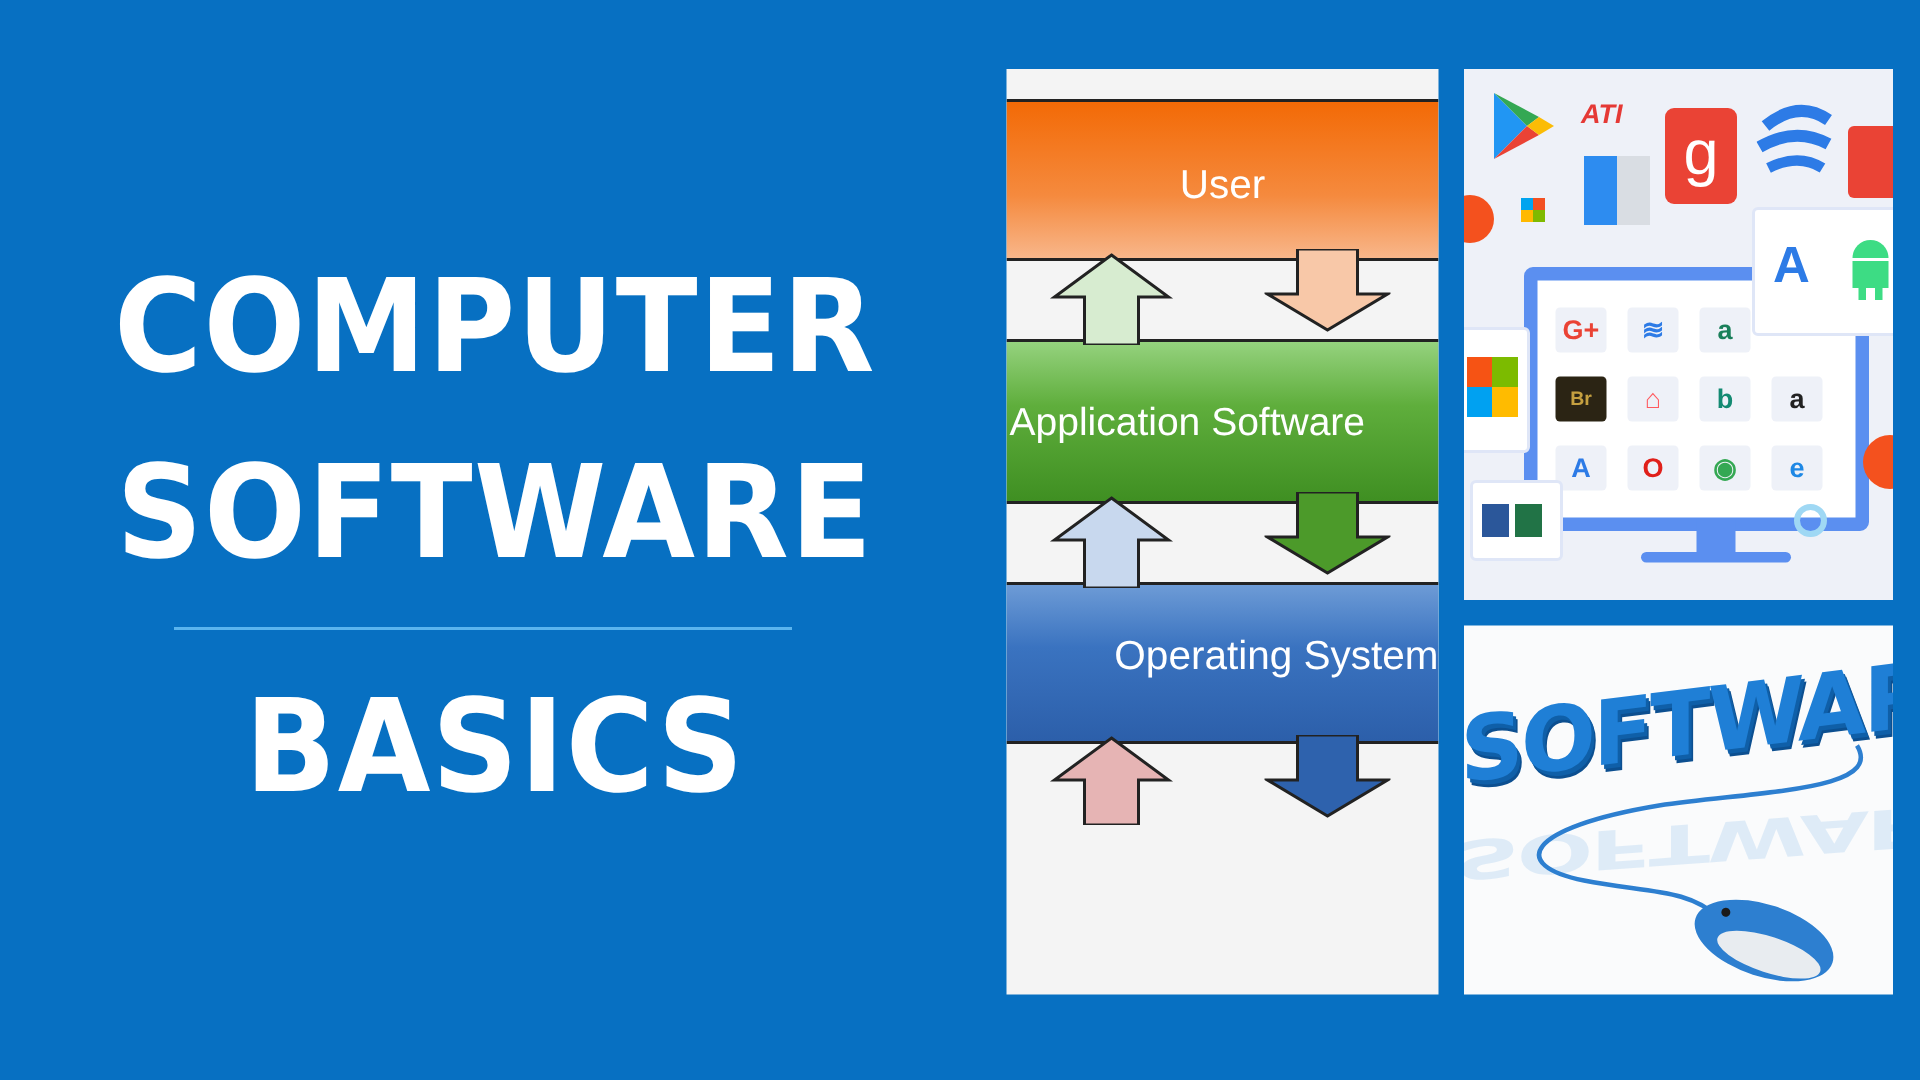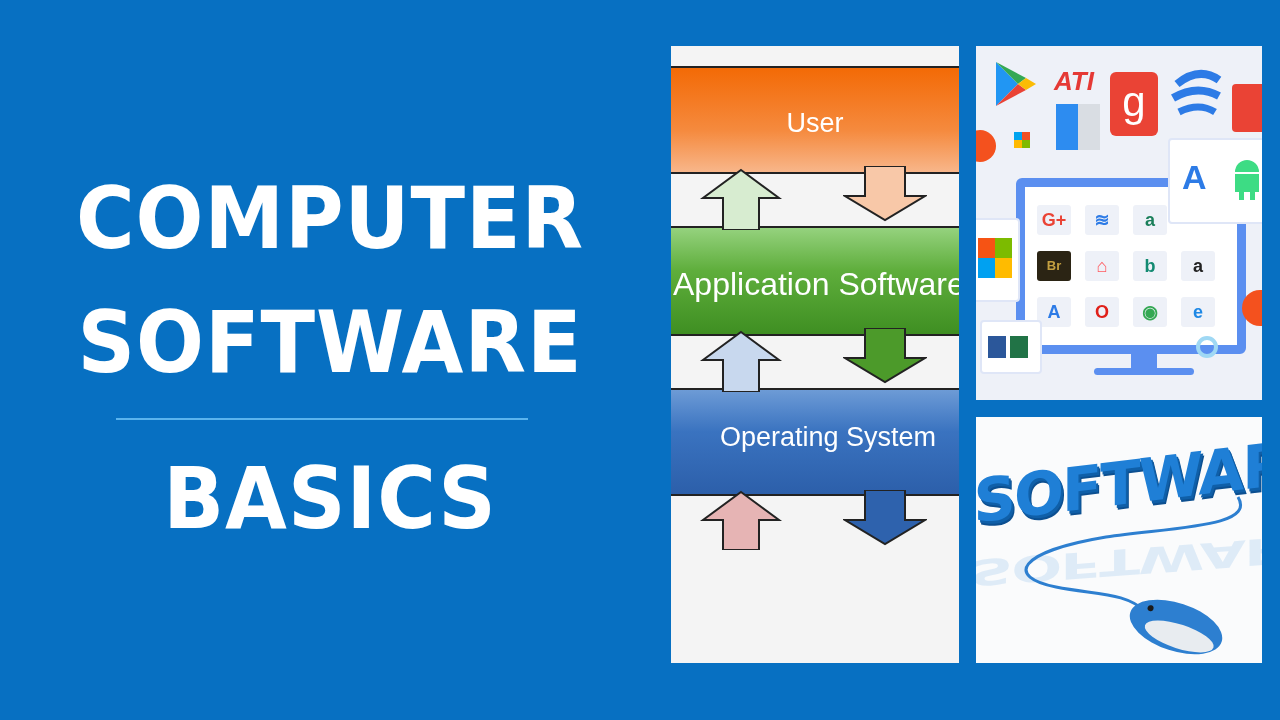--- a/index.html
+++ b/index.html
@@ -17,22 +17,22 @@
   .p-soft{left:976px;top:417px;width:286px;height:246px;background:#fafbfc;}
 
   
   .layer{position:absolute;left:0;width:288px;color:#fff;text-align:center;font-size:27px;border-top:2px solid #222;border-bottom:2px solid #222;}
   .l-user{top:20px;height:104px;background:linear-gradient(#f36a06,#f58a3e 60%,#f8b68a);}
   .l-app{top:180px;height:106px;background:linear-gradient(#95d27e,#5fae3c 40%,#3f8f22);}
   .l-os{top:342px;height:104px;background:linear-gradient(#6d9bd6,#3a73c0 40%,#2c5faa);}
   .l-hw{top:500px;height:102px;background:linear-gradient(#d48a8a,#b53838 40%,#8e0000);}
   .layer span{position:absolute;left:0;right:0;}
   .l-user span{top:40px;}
-  .l-app span{top:38px;text-align:left;left:2px;white-space:nowrap;font-size:32px;}
-  .l-os span{top:32px;text-align:center;left:26px;white-space:nowrap;}
+  .l-app span{top:38px;text-align:left;left:2px;white-space:nowrap;font-size:26px;}
+  .l-os span{top:32px;text-align:right;left:26px;white-space:nowrap;}
   .l-hw span{top:50px;}
   .arrow{position:absolute;}
 
   
   .monitor{position:absolute;left:40px;top:132px;width:212px;height:158px;border:9px solid #5b8ff0;border-radius:6px;background:#fff;}
   .stand{position:absolute;left:155px;top:300px;width:26px;height:24px;background:#5b8ff0;}
   .base{position:absolute;left:118px;top:322px;width:100px;height:7px;background:#5b8ff0;border-radius:4px;}
   .tile{position:absolute;width:34px;height:30px;background:#eef1f8;border-radius:3px;text-align:center;font-size:18px;line-height:30px;font-weight:bold;}
   .bigicon{position:absolute;text-align:center;font-weight:bold;}
   .card{position:absolute;background:#fff;border:2px solid #dfe6f7;border-radius:4px;}
@@ -84,21 +84,21 @@
     </svg>
 </div>
 
 <div class="panel p-apps">
   <svg style="position:absolute;left:18px;top:14px" width="44" height="48" viewBox="0 0 44 48">
       <polygon points="2,2 24,24 2,46" fill="#2196f3"></polygon>
       <polygon points="2,2 32,18 24,24" fill="#34a853"></polygon>
       <polygon points="2,46 32,30 24,24" fill="#ea4335"></polygon>
       <polygon points="32,18 42,24 32,30 24,24" fill="#fbbc05"></polygon>
     </svg>
-  <div class="bigicon" style="left:78px;top:20px;color:#e53935;font-size:26px;font-style:italic;">ATI</div>
+  <div class="bigicon" style="left:78px;top:20px;color:#e53935;font-size:18px;font-style:italic;">ATI</div>
   <div style="position:absolute;left:80px;top:58px;width:44px;height:46px;background:linear-gradient(90deg,#2d8cf0 50%,#d9dde3 50%);"></div>
   <div class="bigicon" style="left:134px;top:26px;width:48px;height:64px;background:#ea4335;color:#fff;border-radius:6px;font-size:42px;line-height:60px;font-weight:normal;">g</div>
   <svg style="position:absolute;left:195px;top:20px" width="52" height="60" viewBox="0 0 52 60">
       <path d="M6,18 Q28,0 48,14" stroke="#2d7be6" stroke-width="8" fill="none"></path>
       <path d="M2,32 Q26,18 48,30" stroke="#2d7be6" stroke-width="8" fill="none"></path>
       <path d="M8,46 Q28,36 44,46" stroke="#2d7be6" stroke-width="7" fill="none"></path>
     </svg>
   <div style="position:absolute;left:256px;top:38px;width:34px;height:48px;background:#ea4335;border-radius:4px;"></div>
   <svg style="position:absolute;left:0px;top:82px" width="22" height="36" viewBox="0 0 22 36">
       <circle cx="4" cy="18" r="16" fill="#f4511e"></circle>

